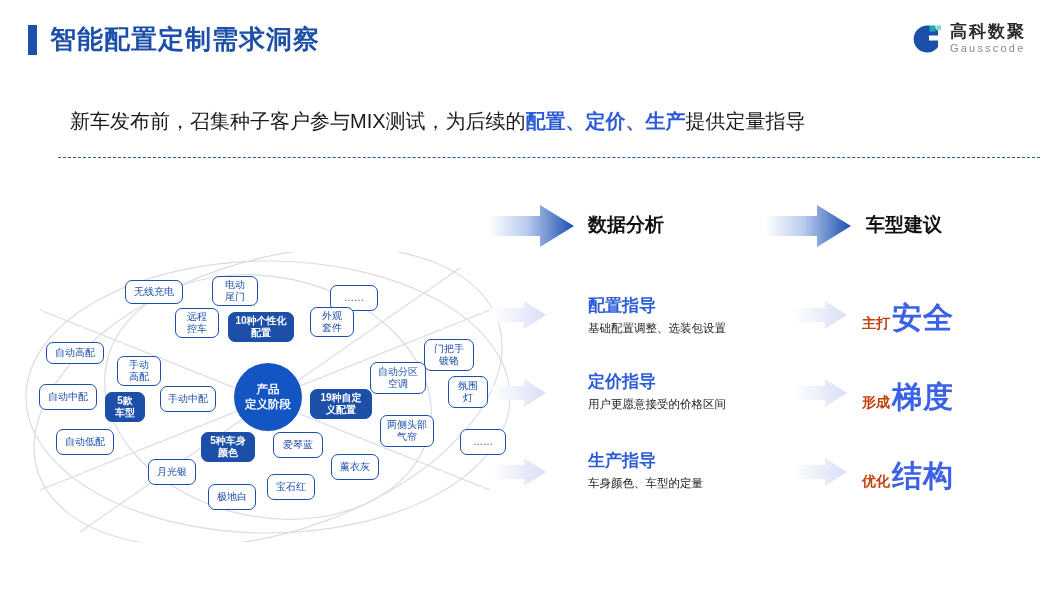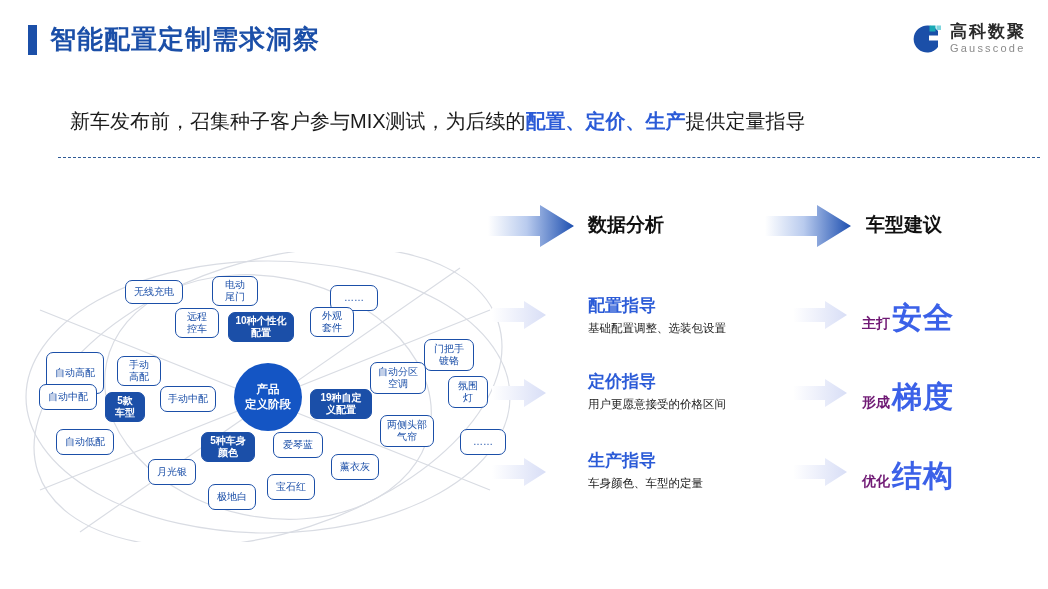--- a/index.html
+++ b/index.html
@@ -83,21 +83,21 @@
   .small-arrow { position: absolute; width: 54px; height: 30px; }
   .sa-l1 { left: 492px; top: 300px; }
   .sa-l2 { left: 492px; top: 378px; }
   .sa-l3 { left: 492px; top: 457px; }
   .sa-r1 { left: 793px; top: 300px; }
   .sa-r2 { left: 793px; top: 378px; }
   .sa-r3 { left: 793px; top: 457px; }
 
   
   .advice { position: absolute; left: 862px; display: flex; align-items: baseline; }
-  .advice-pre { font-size: 14px; font-weight: bold; color: #701a75; }
+  .advice-pre { font-size: 14px; font-weight: bold; color: #c2410c; }
   .advice-key { font-size: 30px; font-weight: bold; color: #3B61E8; margin-left: 2px; letter-spacing: 1px; }
   .adv-1 { top: 298px; }
   .adv-2 { top: 377px; }
   .adv-3 { top: 456px; }
 </style>
 </head>
 <body>
 
 <div class="slide">
 
@@ -170,21 +170,21 @@
 尾门</div>
       <div class="node" style="left: 310px; top: 33px; width: 48px; height: 26px;">……</div>
       <div class="node" style="left: 155px; top: 56px; width: 44px; height: 30px;">远程
 控车</div>
       <div class="node filled" style="left: 208px; top: 60px; width: 66px; height: 30px;">10种个性化
 配置</div>
       <div class="node" style="left: 290px; top: 55px; width: 44px; height: 30px;">外观
 套件</div>
       <div class="node" style="left: 404px; top: 87px; width: 50px; height: 32px;">门把手
 镀铬</div>
-      <div class="node" style="left: 26px; top: 100px; width: 58px; height: 42px;">自动高配</div>
+      <div class="node" style="left: 26px; top: 90px; width: 58px; height: 22px;">自动高配</div>
       <div class="node" style="left: 97px; top: 104px; width: 44px; height: 30px; text-align: right;">手动
 高配</div>
       <div class="node" style="left: 350px; top: 110px; width: 56px; height: 32px;">自动分区
 空调</div>
       <div class="node" style="left: 428px; top: 124px; width: 40px; height: 32px;">氛围
 灯</div>
       <div class="node" style="left: 19px; top: 132px; width: 58px; height: 26px;">自动中配</div>
       <div class="node" style="left: 140px; top: 134px; width: 56px; height: 26px;">手动中配</div>
       <div class="node filled" style="left: 85px; top: 140px; width: 40px; height: 30px;">5款
 车型</div>

